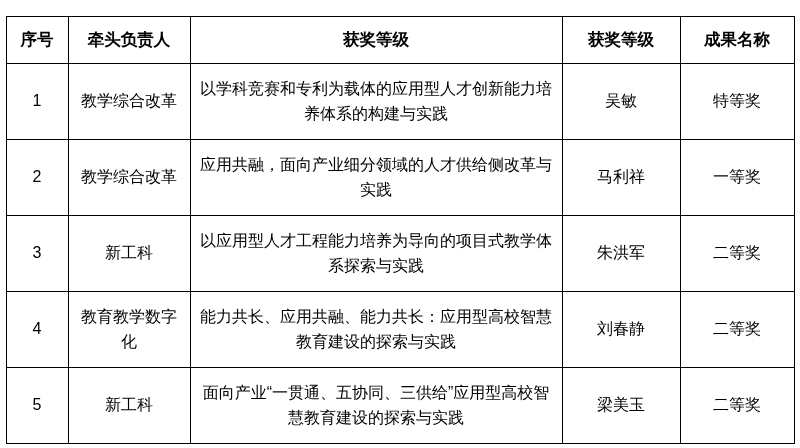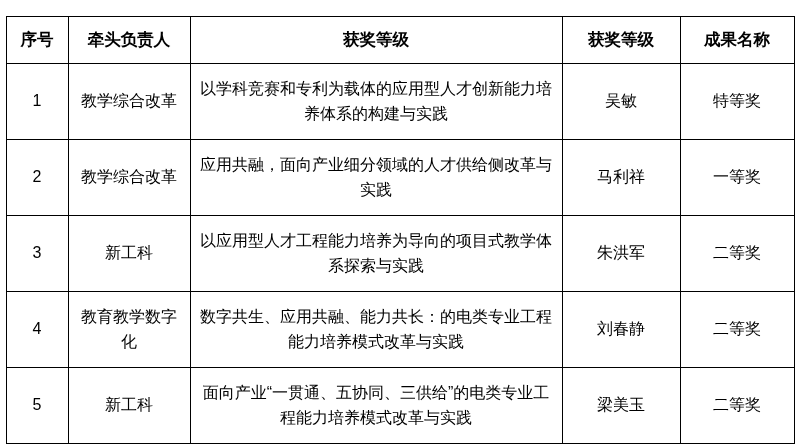--- a/index.html
+++ b/index.html
@@ -100,26 +100,26 @@
       <tr>
         <td class="cell-index">3</td>
         <td class="cell-category">新工科</td>
         <td class="cell-name">以应用型人才工程能力培养为导向的项目式教学体系探索与实践</td>
         <td class="cell-leader">朱洪军</td>
         <td class="cell-level">二等奖</td>
       </tr>
       <tr>
         <td class="cell-index">4</td>
         <td class="cell-category">教育教学数字化</td>
-        <td class="cell-name">数字共生、应用共融、能力共长：的电类专业工程能力培养模式改革与实践</td>
+        <td class="cell-name">能力共长、应用共融、能力共长：应用型高校智慧教育建设的探索与实践</td>
         <td class="cell-leader">刘春静</td>
         <td class="cell-level">二等奖</td>
       </tr>
       <tr>
         <td class="cell-index">5</td>
         <td class="cell-category">新工科</td>
-        <td class="cell-name">面向产业“一贯通、五协同、三供给”的电类专业工程能力培养模式改革与实践</td>
+        <td class="cell-name">面向产业“一贯通、五协同、三供给”应用型高校智慧教育建设的探索与实践</td>
         <td class="cell-leader">梁美玉</td>
         <td class="cell-level">二等奖</td>
       </tr>
     </tbody>
   </table>
 </div>
 
 </body></html>

